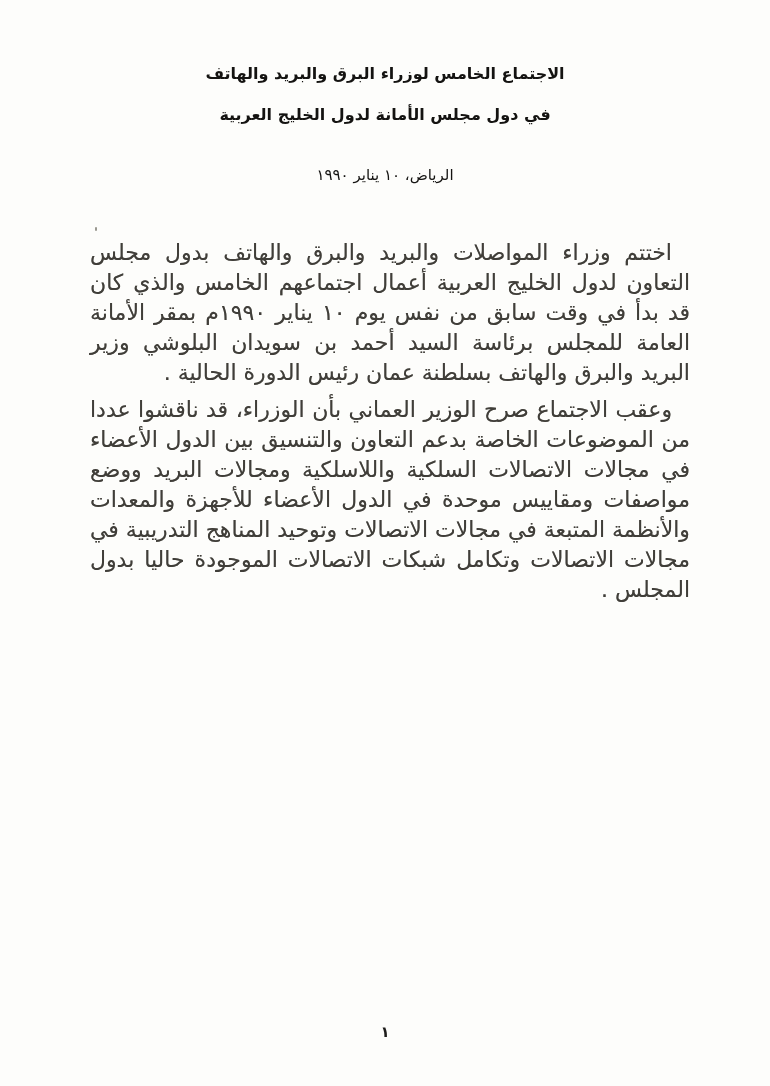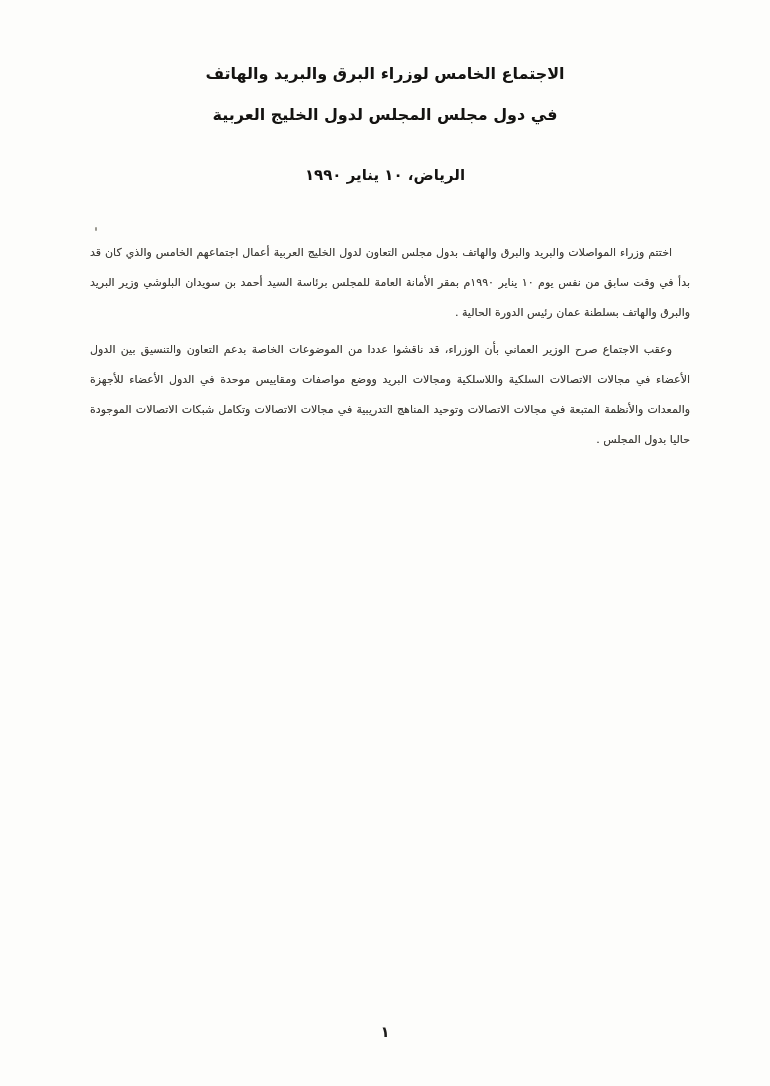--- a/index.html
+++ b/index.html
@@ -31,29 +31,29 @@
     font-size: 16px;
     font-weight: 700;
     line-height: 1.55;
     color: var(--title-ink);
     letter-spacing: 0.2px;
   }
   .dateline {
     margin-top: 38px;
     text-align: center;
     font-size: 15px;
-    font-weight: 700;
+    font-weight: 400;
     color: var(--title-ink);
   }
   .body-text {
     margin: 54px 80px 0 90px;
   }
   .para {
     margin: 0 0 7px 0;
-    font-size: 11px;
+    font-size: 22px;
     font-weight: 400;
     line-height: 30px;
     color: var(--body-ink);
     text-align: justify;
     text-indent: 18px;
     
     text-shadow: 0 0 0.4px rgba(60,58,52,0.55);
   }
   .para.last {
     margin-top: 26px;
@@ -80,21 +80,21 @@
 </style>
 </head>
 <body>
 
 <div class="page">
 
   <div class="scan-speck"></div>
 
   <header class="titles">
     <h1 class="title-line">الاجتماع الخامس لوزراء البرق والبريد والهاتف</h1>
-    <h1 class="title-line">في دول مجلس المجلس لدول الخليج العربية</h1>
+    <h1 class="title-line">في دول مجلس الأمانة لدول الخليج العربية</h1>
     <div class="dateline">الرياض، ١٠ يناير ١٩٩٠</div>
   </header>
 
   <main class="body-text">
     <p class="para">اختتم وزراء المواصلات والبريد والبرق والهاتف بدول مجلس التعاون لدول الخليج العربية أعمال اجتماعهم الخامس والذي كان قد بدأ في وقت سابق من نفس يوم ١٠ يناير ١٩٩٠م بمقر الأمانة العامة للمجلس برئاسة السيد أحمد بن سويدان البلوشي وزير البريد والبرق والهاتف بسلطنة عمان رئيس الدورة الحالية .</p>
     <p class="para">وعقب الاجتماع صرح الوزير العماني بأن الوزراء، قد ناقشوا عددا من الموضوعات الخاصة بدعم التعاون والتنسيق بين الدول الأعضاء في مجالات الاتصالات السلكية واللاسلكية ومجالات البريد ووضع مواصفات ومقاييس موحدة في الدول الأعضاء للأجهزة والمعدات والأنظمة المتبعة في مجالات الاتصالات وتوحيد المناهج التدريبية في مجالات الاتصالات وتكامل شبكات الاتصالات الموجودة حاليا بدول المجلس .</p>
   </main>
 
   <footer>
     <div class="page-number">١</div>

